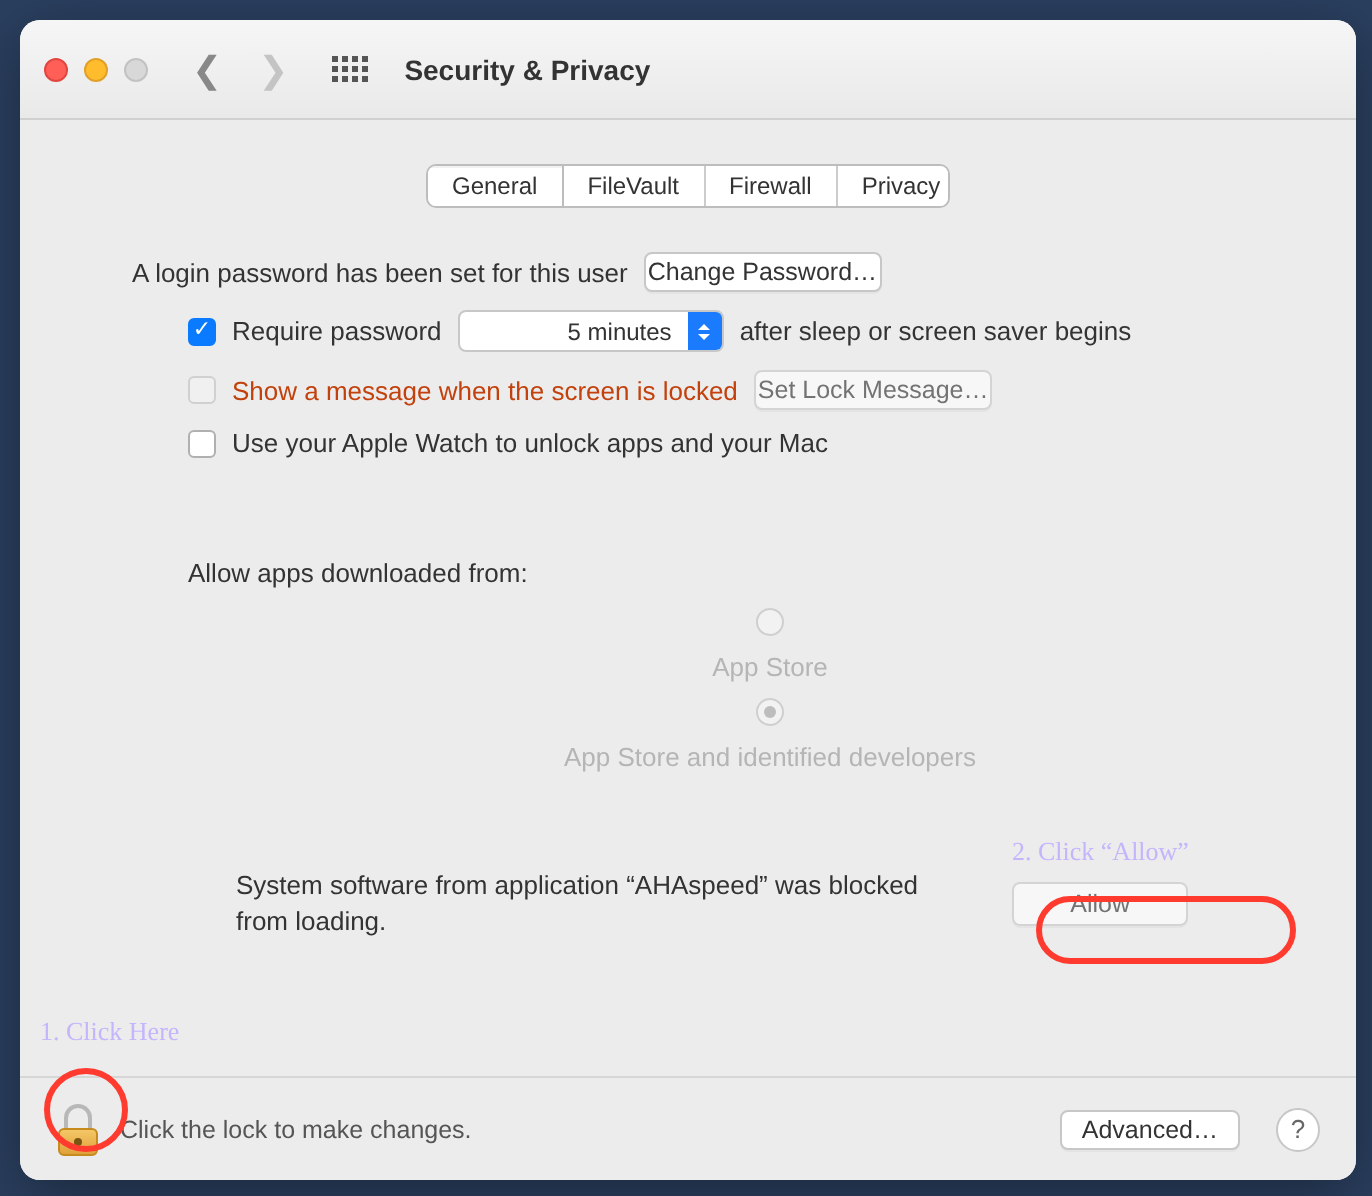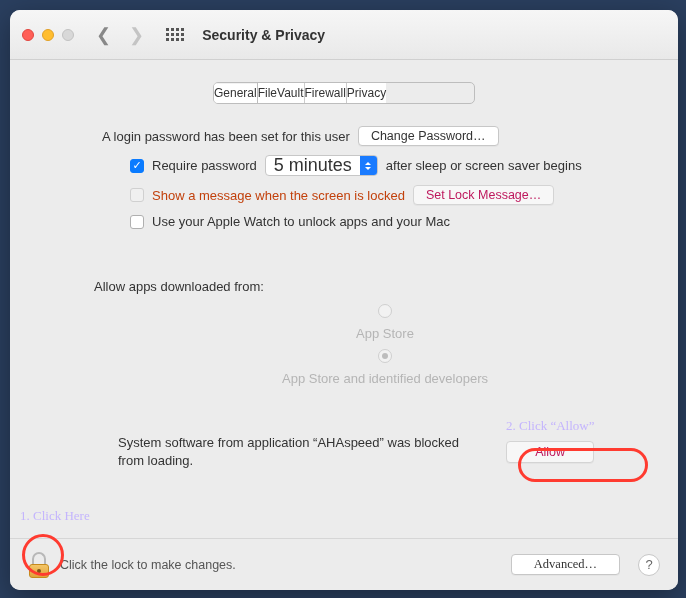--- a/index.html
+++ b/index.html
@@ -51,50 +51,50 @@
   .search svg { width:12px; height:12px; }
 
   .content { padding: 22px 28px 0; }
 
   .seg {
     display:flex; margin:0 auto 22px; width: 262px;
     border:1px solid #bdbdbd; border-radius:5px; overflow:hidden;
     font-size:12px;
   }
   .seg > div {
-    padding:3px 0; text-align:center; border-right:1px solid #ccc;
+    padding:3px 12px; text-align:center; border-right:1px solid #ccc;
     background:#fff; color:#333;
   }
   .seg > div:last-child { border-right:none; }
   .seg > div.active { background:#fff; box-shadow: inset 0 1px 0 rgba(0,0,0,.05); font-weight:500; border-right:1px solid #bdbdbd; }
   .seg-wrap { display:flex; justify-content:center; }
 
-  .section { margin-left: 64px; margin-right: 20px; }
+  .section { margin-left: 28px; margin-right: 20px; }
 
   .row { display:flex; align-items:center; gap:8px; margin-bottom:9px; }
   .row.offset1 { margin-left: 28px; }
   .btn {
     background:#fff; border:1px solid #c7c7c7; border-radius:4px;
-    padding: 2px 12px; font-size:12.5px; color:#333; box-shadow:0 1px 0 rgba(0,0,0,.03);
-  }
-  .btn.dis { color:#be185d; border-color:#d4d4d4; background:#f7f7f7; }
+    padding: 2px 1px; font-size:12.5px; color:#333; box-shadow:0 1px 0 rgba(0,0,0,.03);
+  }
+  .btn.dis { color:#737373; border-color:#d4d4d4; background:#f7f7f7; }
   .btn.big { padding:3px 28px;text-align:center; }
-  .btn.adv { padding:2px 22px;font-family:Liberation Serif, serif; }
+  .btn.adv { padding:2px 10px; }
 
   .checkbox {
     width:14px; height:14px; border:1px solid #b0b0b0; border-radius:3px; background:#fff;
     display:inline-flex; align-items:center; justify-content:center; flex:0 0 14px;
   }
   .checkbox.checked { background:#0a7bff; border-color:#0a7bff; }
   .checkbox.checked::after { content:"✓"; color:#fff; font-size:11px; line-height:1; }
   .checkbox.dis { background:#f0f0f0; border-color:#d0d0d0; }
 
   .select {
     display:flex; align-items:center; border:1px solid #c7c7c7; border-radius:4px;
-    background:#fff; height:21px; overflow:hidden; font-size:18px;
+    background:#fff; height:21px; overflow:hidden; font-size:12px;padding-left:46px;
   }
   .select .val { padding:0 8px; }
   .select .knob {
     background:#1a7bff; width:17px; height:100%; display:flex; flex-direction:column;
     align-items:center; justify-content:center; gap:0px;
   }
   .select .knob::before { content:""; border:3px solid transparent; border-bottom-color:#fff; margin-bottom:1px;}
   .select .knob::after { content:""; border:3px solid transparent; border-top-color:#fff; margin-top:1px;}
 
   .subhead { margin: 50px 0 10px 56px; color:#333; }

